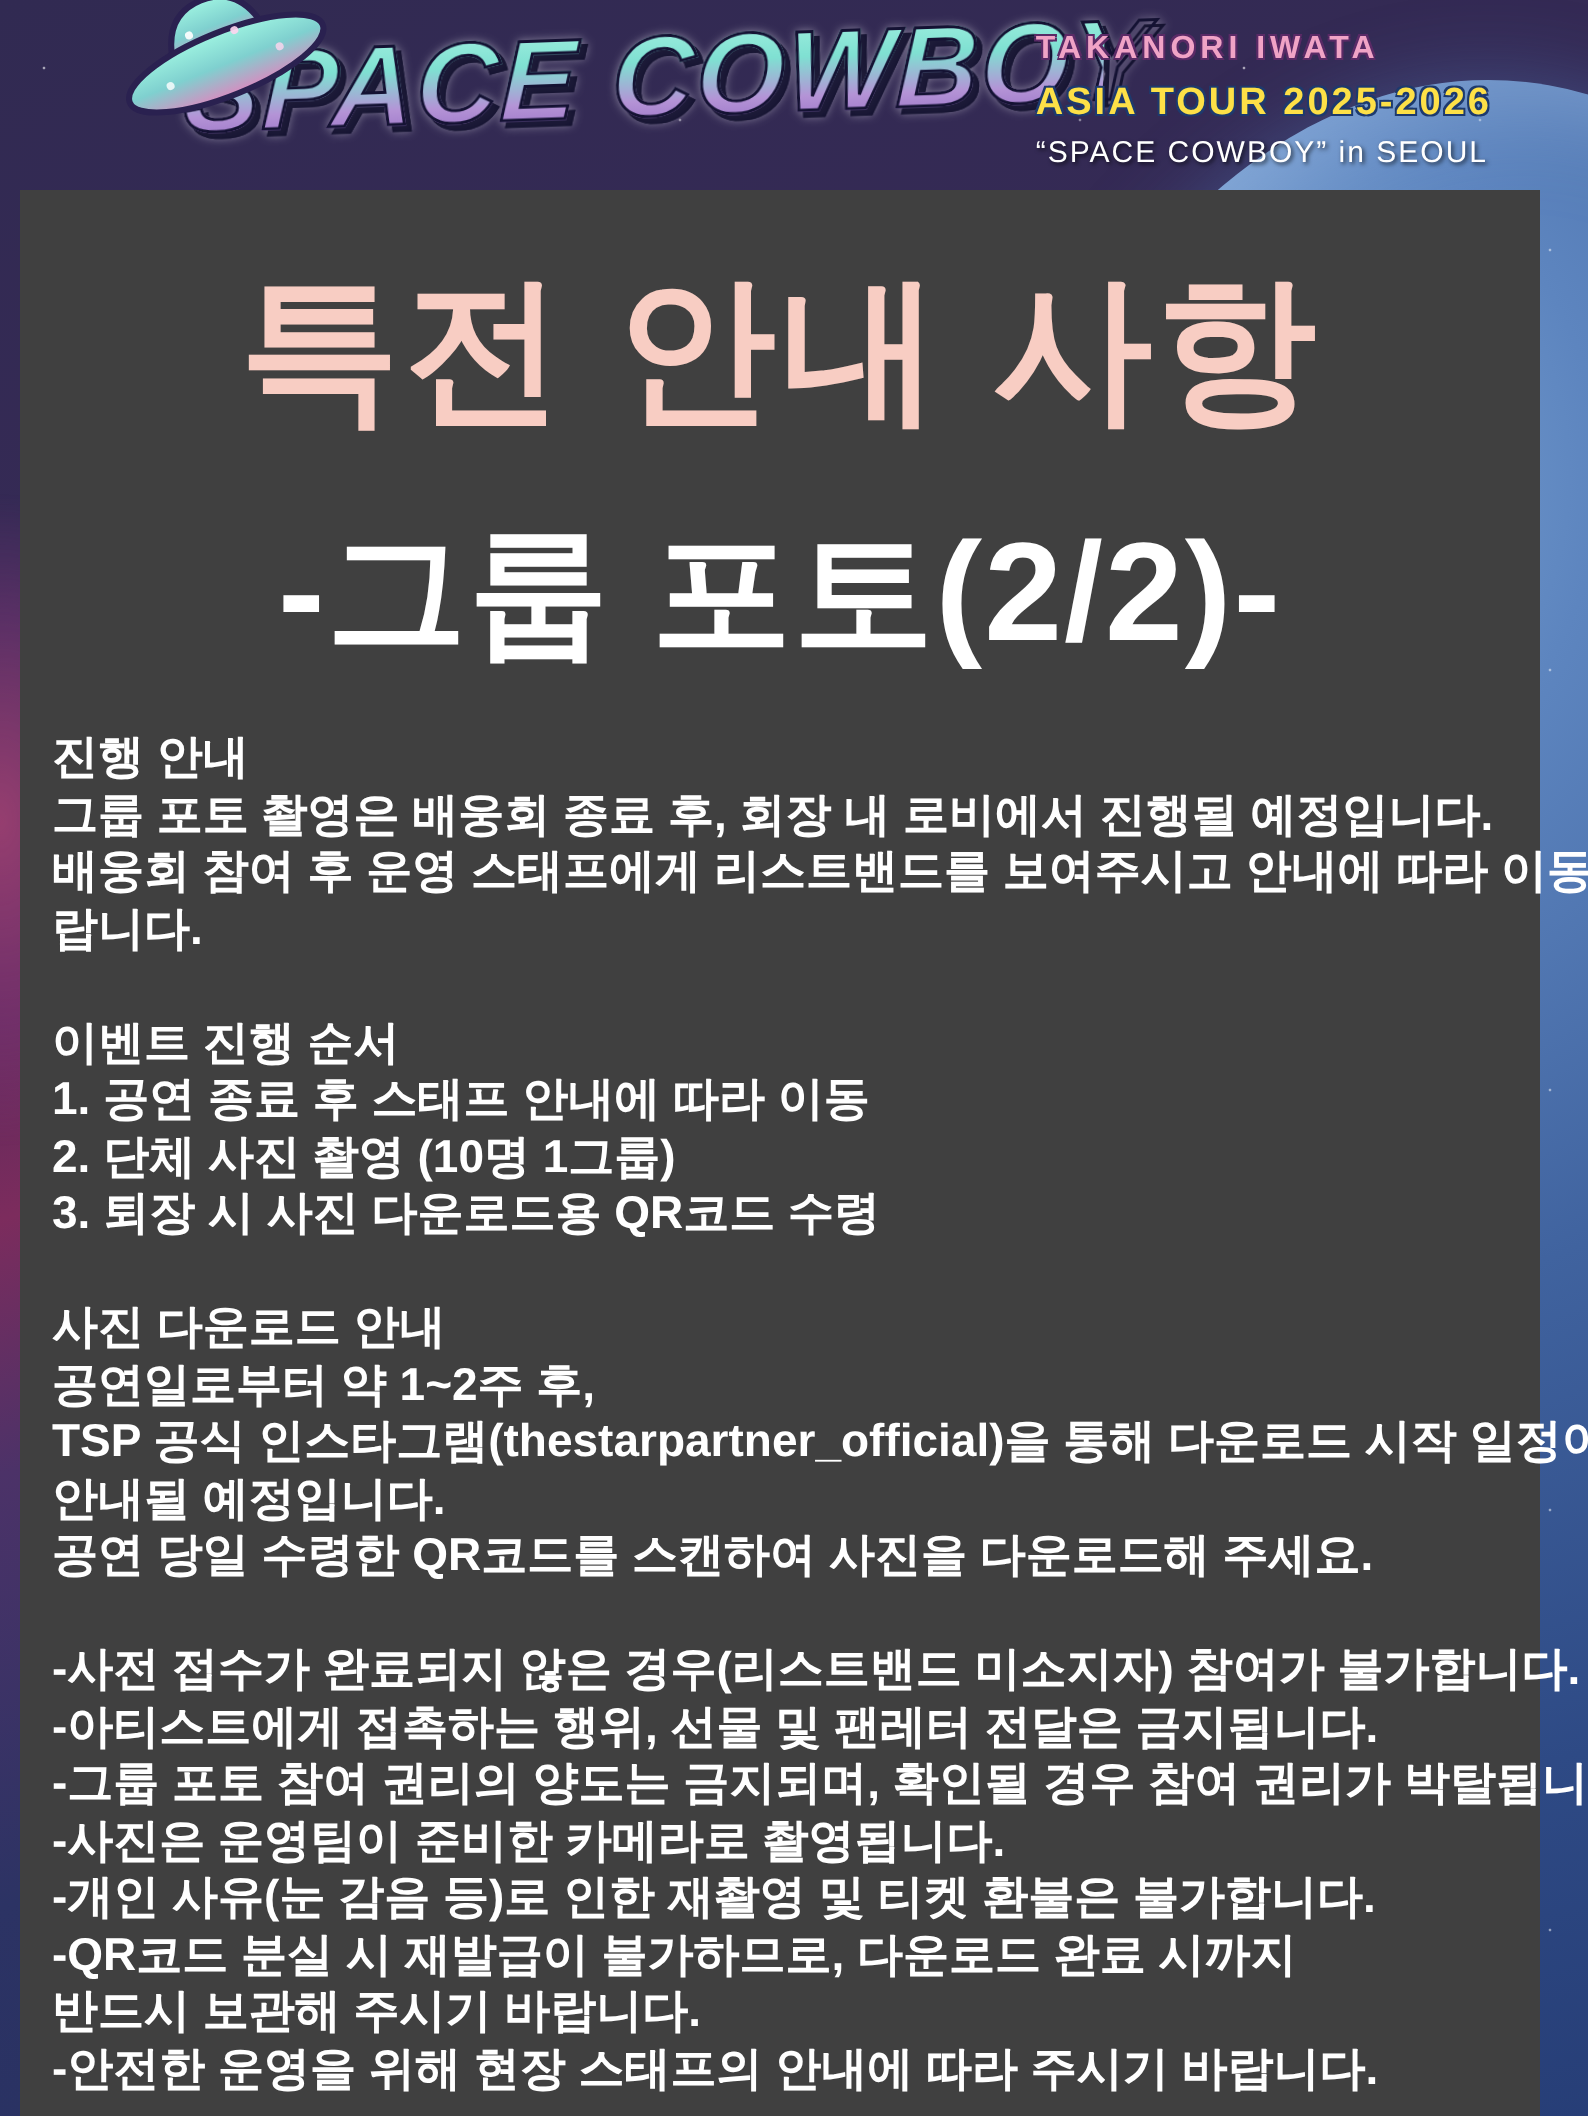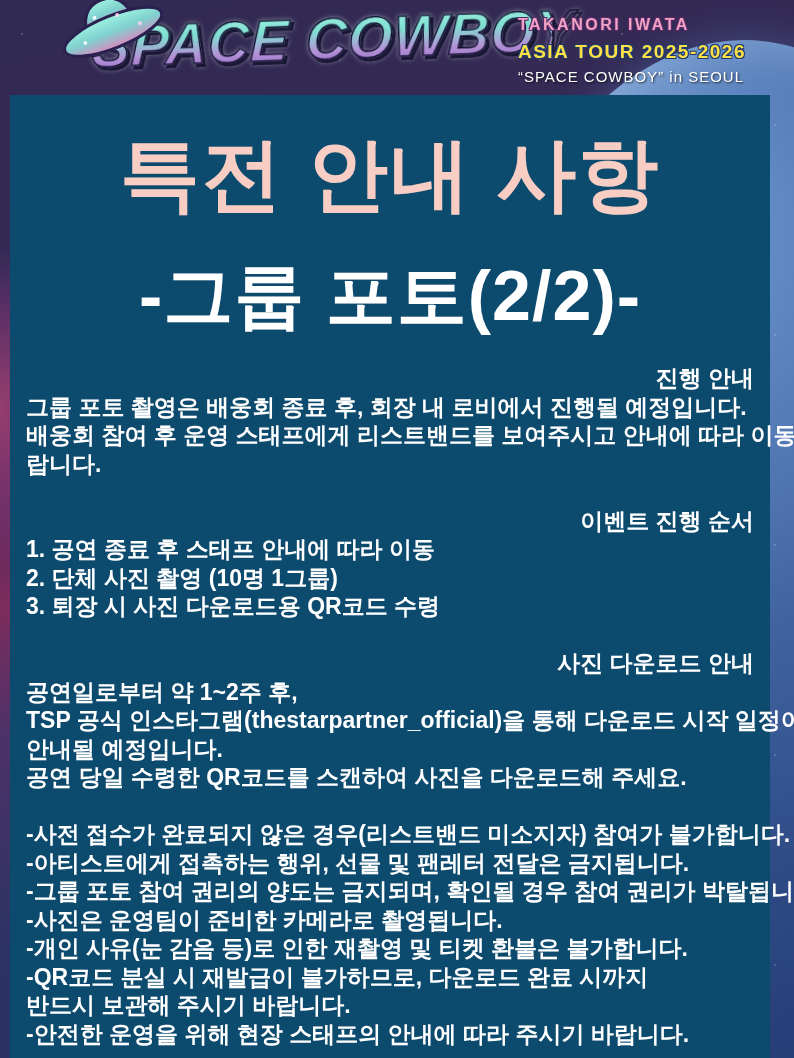--- a/index.html
+++ b/index.html
@@ -57,36 +57,36 @@
     margin-top:7px;font-size:19px;font-weight:800;letter-spacing:1.5px;color:#fde047;
     text-shadow:1px 1px 0 #1d3a6e,-1px -1px 0 #1d3a6e,1px -1px 0 #1d3a6e,-1px 1px 0 #1d3a6e;
   }
   .venue{
     margin-top:5px;font-size:15px;font-weight:400;letter-spacing:1px;color:#ffffff;
     text-shadow:1px 1px 2px rgba(0,0,0,.7);
   }
   
   .panel{
     position:absolute;left:10px;top:95px;width:760px;height:963px;z-index:3;
-    background:#0c4a6e;box-sizing:border-box;
+    background:#404040;box-sizing:border-box;
   }
   .page-title{
     margin:40px 0 0 0;text-align:center;
     font-size:80px;line-height:1;font-weight:900;color:#f8cdc3;letter-spacing:2px;
   }
   .page-subtitle{
     margin:46px 0 0 0;text-align:center;
     font-size:70px;line-height:1;font-weight:900;color:#ffffff;letter-spacing:1px;
   }
   .sections{
     margin-top:33px;padding:0 16px;
     font-size:23px;font-weight:700;line-height:28.5px;color:#ffffff;
   }
   .section{margin:0 0 28.5px 0;}
-  .section .heading{font-weight:700;text-align:right;}
+  .section .heading{font-weight:700;}
   .line{white-space:nowrap;}
 </style>
 </head>
 <body>
 
 <div class="space-bg"></div>
 <div class="nebula"></div>
 <div class="planet"></div>
 <div class="starfield"></div>
 

